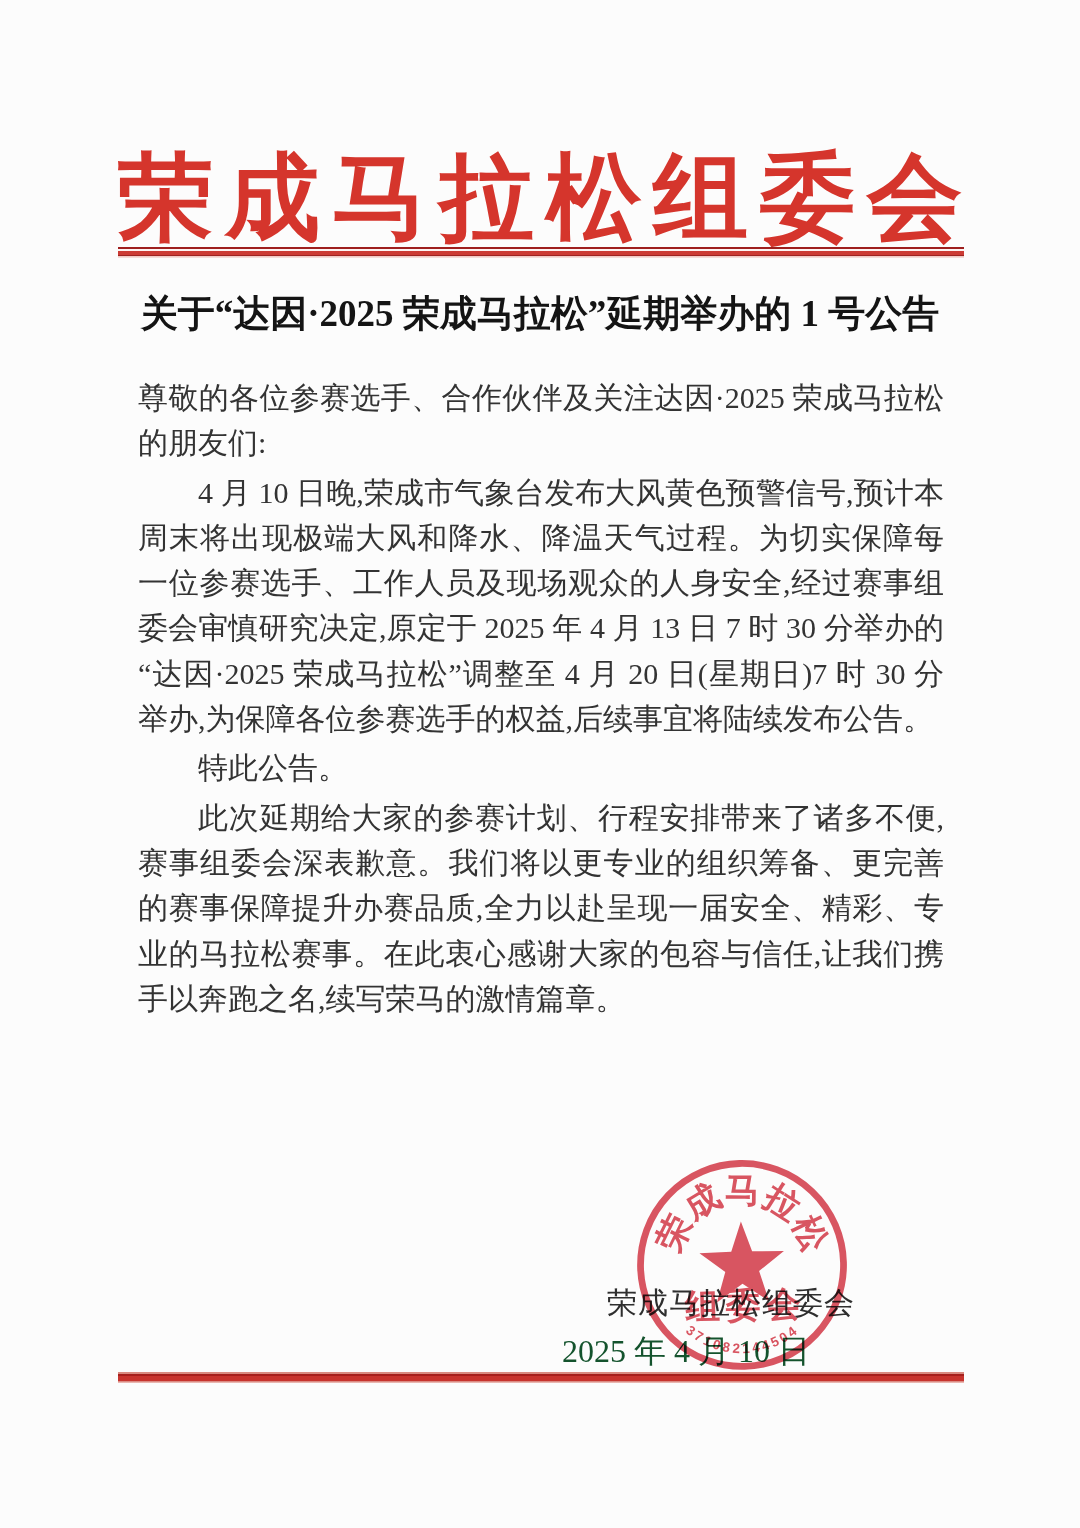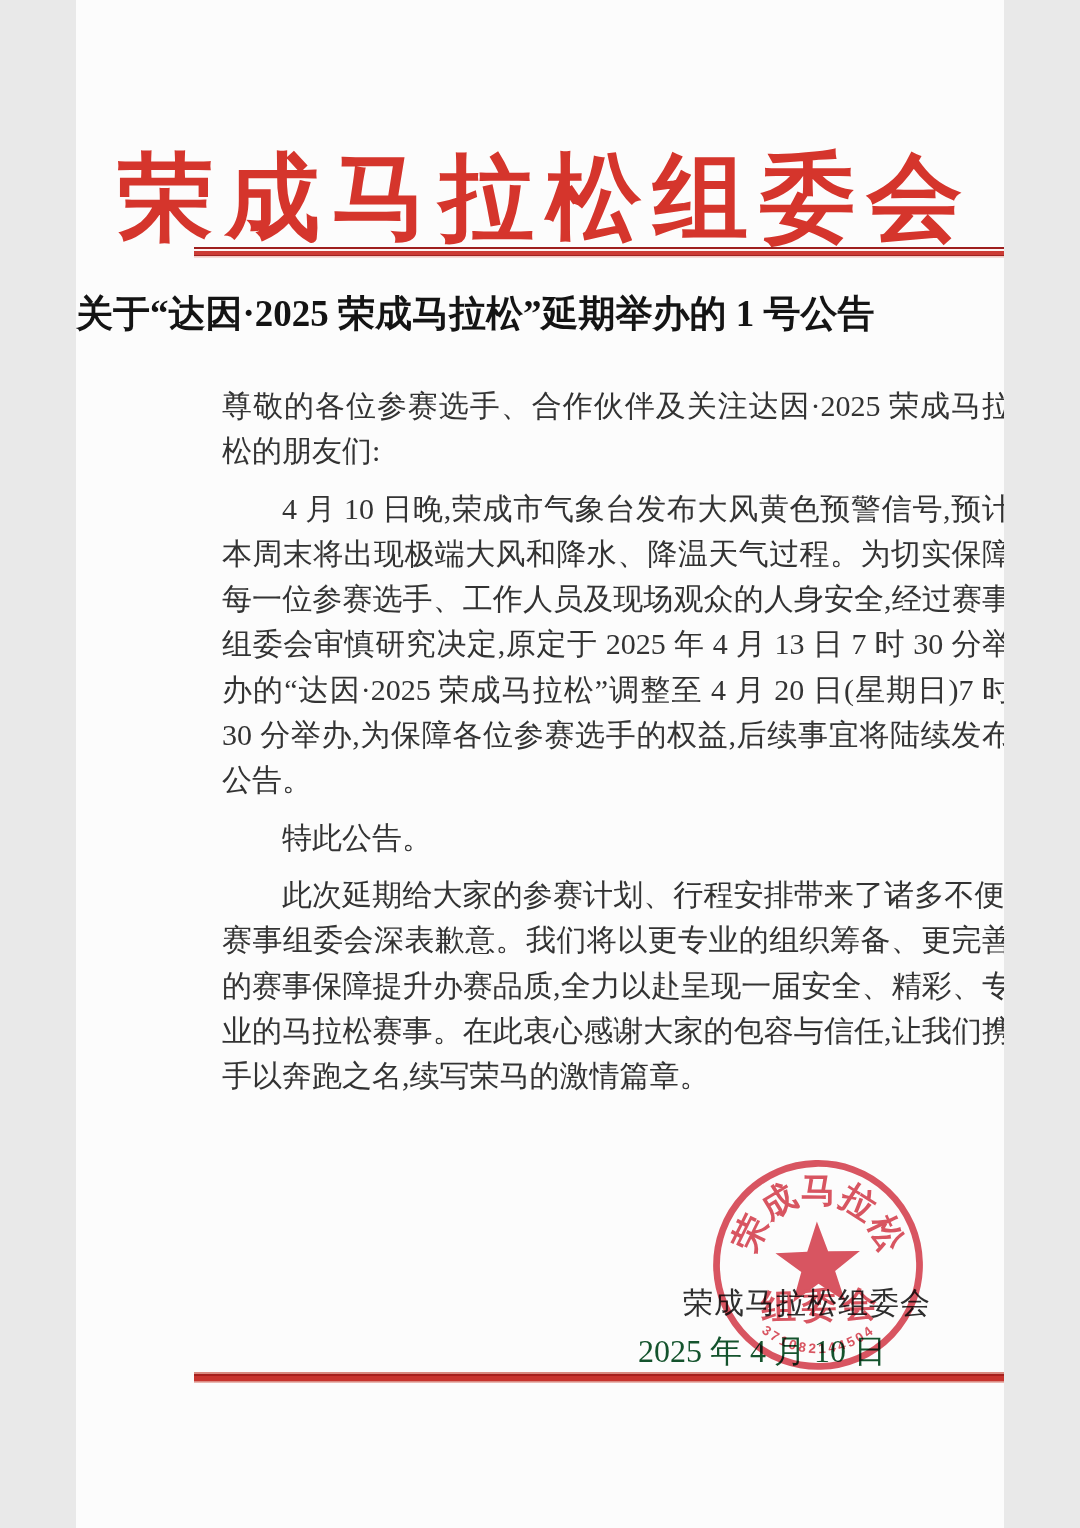--- a/index.html
+++ b/index.html
@@ -4,21 +4,21 @@
 <style>
   :root{
     --header-red:#d5352c;
     --divider-red:#c02a24;
     --seal-red:#d94b58;
     --body-text:#333333;
   }
   html,body{margin:0;padding:0;background:#e9e9e9;}
   .page{
     position:relative;
-    width:928px;height:1528px;
+    width:1080px;height:1528px;
     margin:0 auto;
     background:#fcfcfc;
     overflow:hidden;
     font-family:"Liberation Serif","DejaVu Serif",serif;
   }
   .org-title{
     position:absolute;top:146px;left:0;width:100%;
     text-align:center;
     font-size:95px;line-height:104px;font-weight:bold;
     letter-spacing:12px;text-indent:12px;
@@ -29,32 +29,33 @@
     position:absolute;top:247px;left:118px;width:846px;height:11px;
     background:linear-gradient(to bottom,
       #9e1f1e 0px,#9e1f1e 2px,
       #fdf4f3 2px,#fdf4f3 4px,
       #cc3b34 4px,#cc3b34 8px,
       #97201e 8px,#a62824 9px,
       #eec2bc 9px,#f8e4e1 11px);
   }
   .doc-title{
     position:absolute;top:289px;left:0;width:100%;margin:0;
+    text-align:center;
     font-size:37px;line-height:50px;font-weight:bold;
     color:#141414;
     white-space:nowrap;
   }
   .doc-body{
     position:absolute;top:371px;left:134px;width:814px;
     font-size:30px;line-height:45.3px;
     color:var(--body-text);
     text-align:justify;
     text-justify:inter-ideograph;
   }
-  .doc-body p{margin:12px;}
+  .doc-body p{margin:4px;}
   .doc-body p.indent{text-indent:2em;}
   .signature{
     position:absolute;top:1283px;left:607px;
     font-size:30px;letter-spacing:1px;color:#2e2e2e;
     white-space:nowrap;
   }
   .doc-date{
     position:absolute;top:1330px;left:562px;
     font-size:32px;color:#14532d;
     white-space:nowrap;

